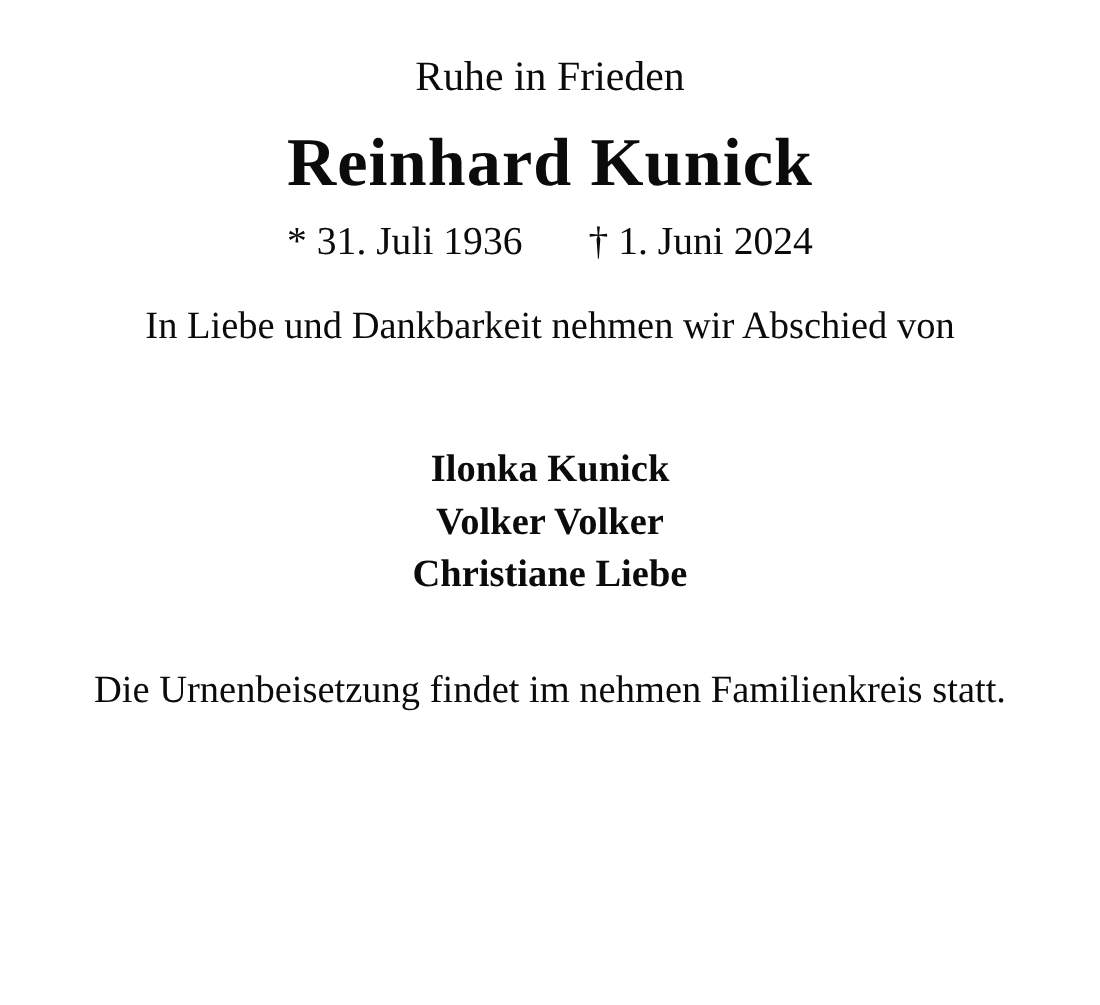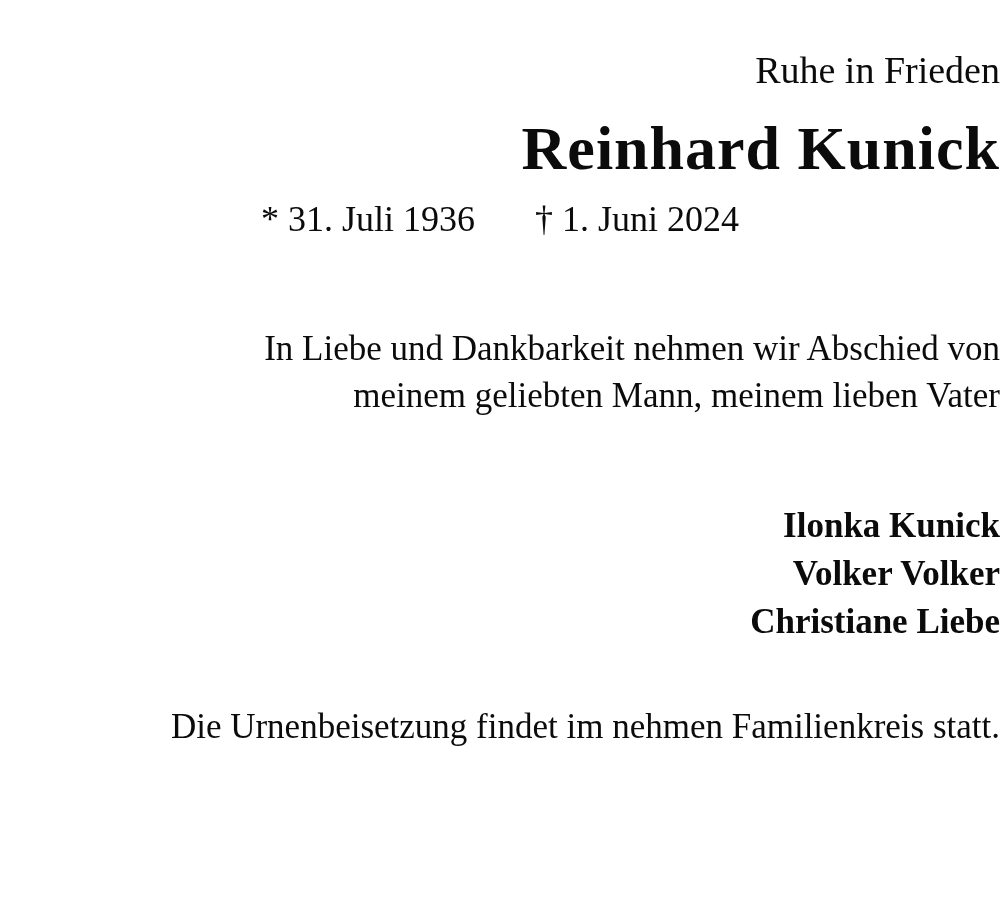--- a/index.html
+++ b/index.html
@@ -10,21 +10,21 @@
   body {
     width: 1000px;
     height: 914px;
     font-family: "Liberation Serif", "DejaVu Serif", serif;
     color: #0b0b0b;
     overflow: hidden;
   }
   .notice {
     width: 100%;
     height: 100%;
-    text-align: right;
+    text-align: center;
     box-sizing: border-box;
     padding-top: 50px;
   }
   .epitaph {
     font-size: 38px;
     line-height: 1.1;
     margin: 0 0 0 0;
   }
   .deceased-name {
     font-size: 62px;
@@ -34,21 +34,21 @@
     letter-spacing: 1px;
   }
   .dates-row {
     display: flex;
     justify-content: center;
     gap: 60px;
     font-size: 36px;
     margin-top: 16px;
   }
   .message {
-    margin-top: 85px;
+    margin-top: 32px;
     font-size: 35px;
     line-height: 47px;
   }
   .mourners {
     margin-top: 83px;
     font-size: 35px;
     font-weight: bold;
     line-height: 48px;
   }
   .contact {
@@ -71,21 +71,20 @@
 
   <div class="deceased-name">Reinhard Kunick</div>
 
   <div class="dates-row">
     <span>* 31. Juli 1936</span>
     <span>† 1. Juni 2024</span>
   </div>
 
   <div class="message">
     <div>In Liebe und Dankbarkeit nehmen wir Abschied von</div>
-    <div>meinem geliebten Mann, meinem lieben Vater</div>
   </div>
 
   <div class="mourners">
     <div>Ilonka Kunick</div>
     <div>Volker Volker</div>
     <div>Christiane Liebe</div>
   </div>
 
 
   <div class="closing">Die Urnenbeisetzung findet im nehmen Familienkreis statt.</div>

